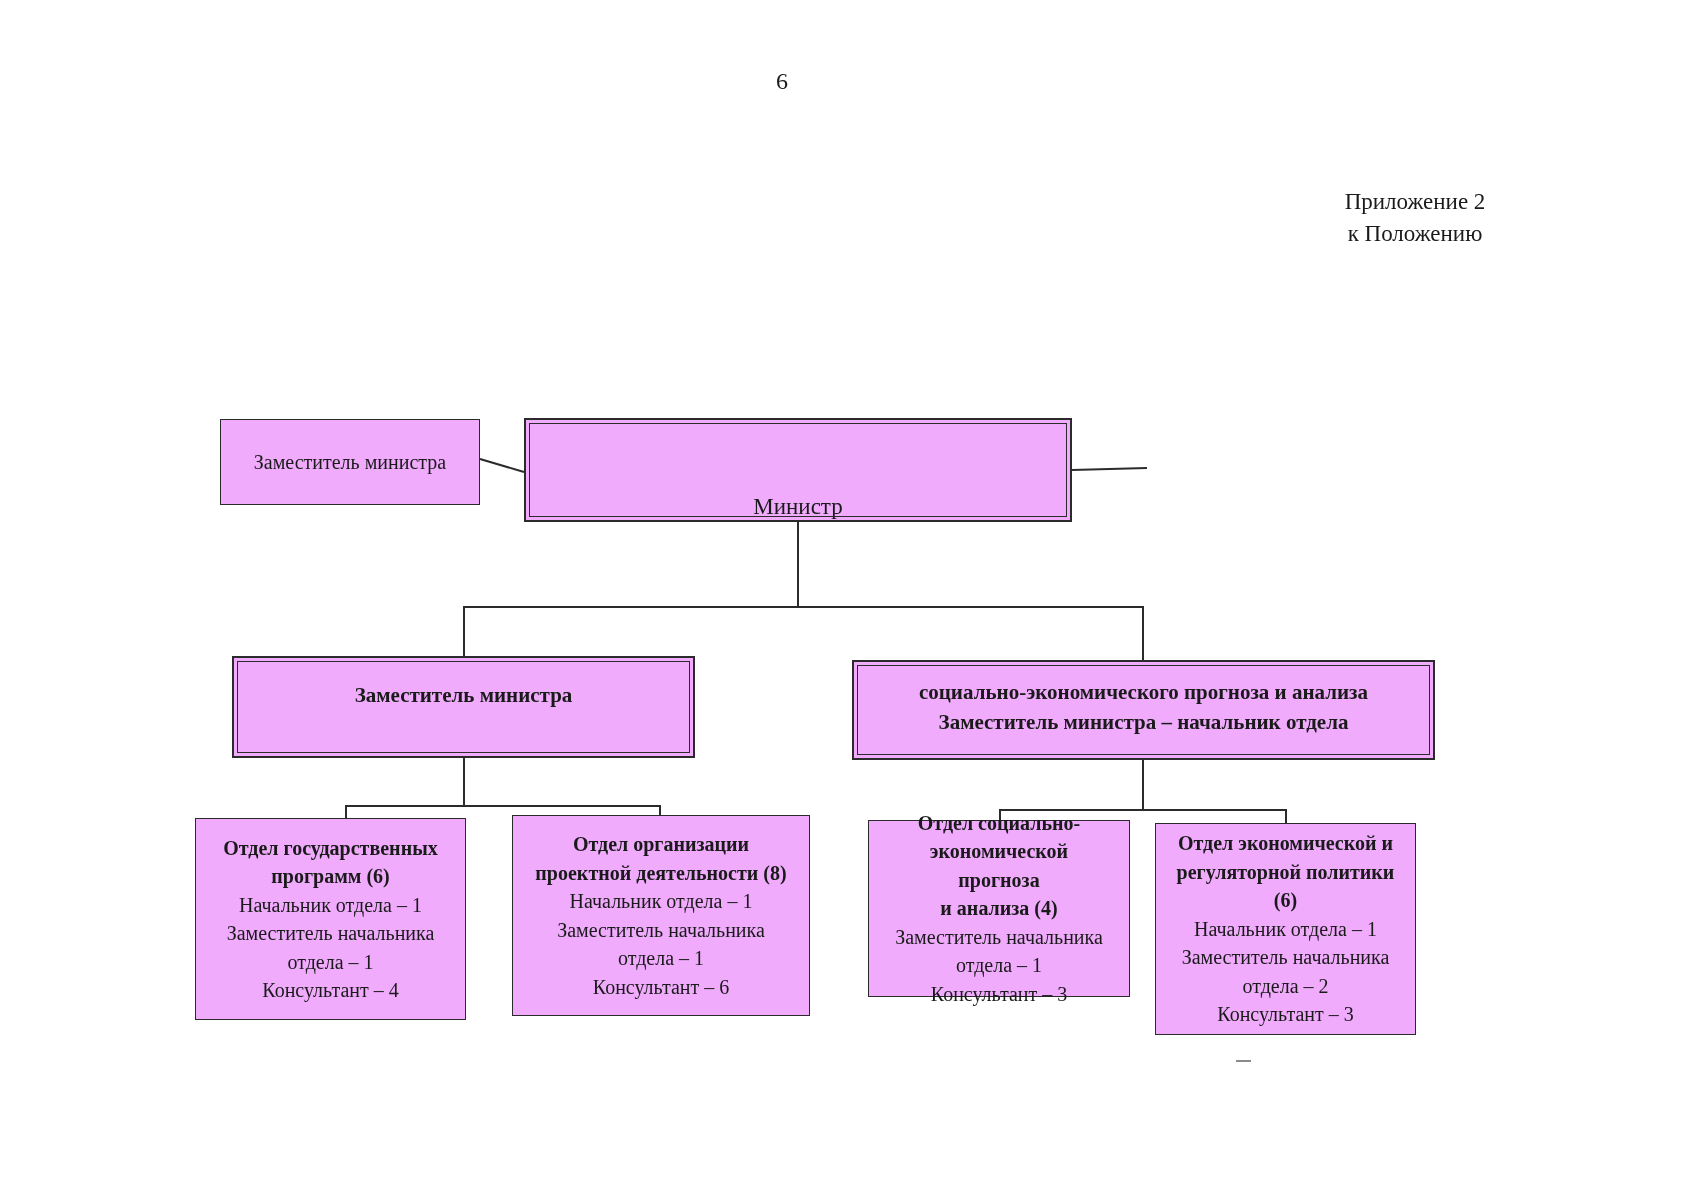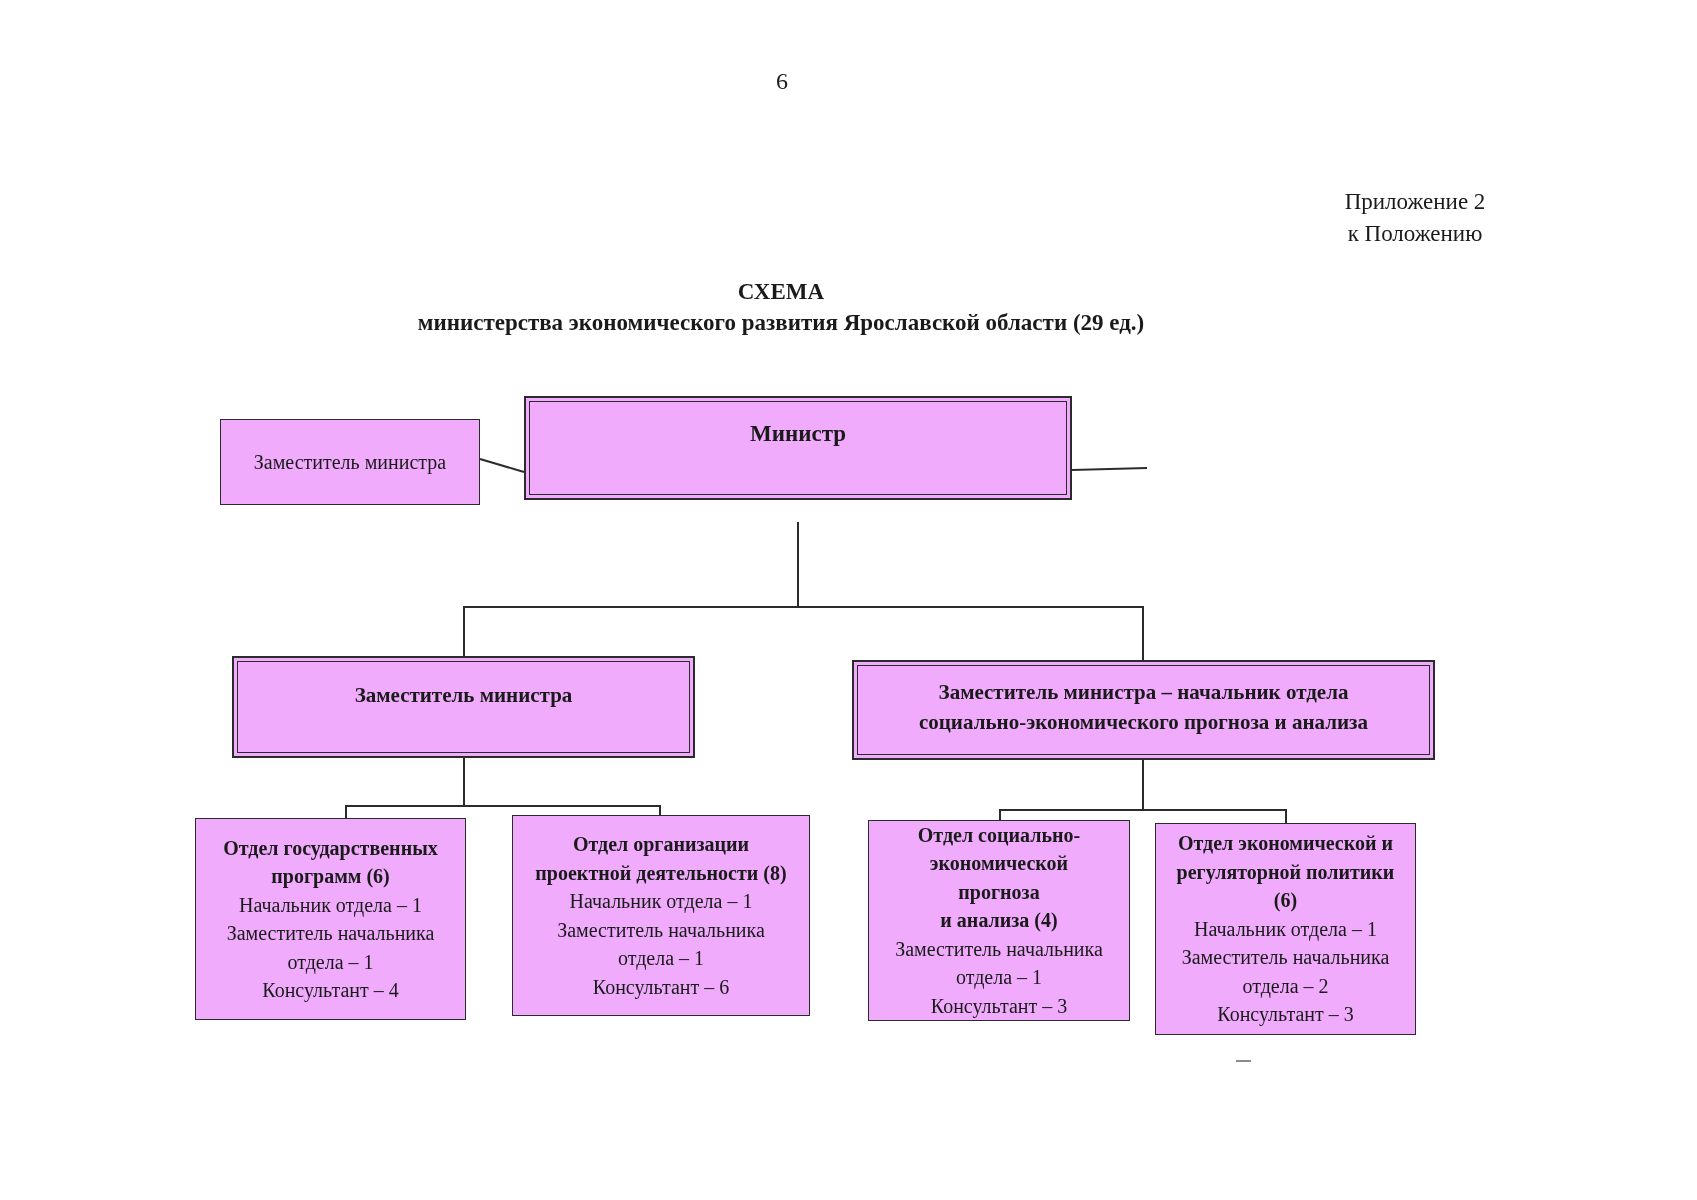--- a/index.html
+++ b/index.html
@@ -39,54 +39,50 @@
     line-height: 27px;
   }
   .dbl {
     border: 2px solid #2b2b2b;
     outline: 1px solid #2b2b2b;
     outline-offset: -6px;
   }
   .bold { font-weight: bold; }
   #node-deputy-minister-top { left: 220px; top: 419px; width: 260px; height: 86px;
       justify-content: center; }
-  #node-minister { left: 524px; top: 396px; width: 548px; height: 104px;
-      padding-top: 22px; font-size: 23px; font-weight: bold; }
+  #node-minister { left: 524px; top: 418px; width: 548px; height: 104px;
+      padding-top: 22px; font-size: 23px; font-weight: normal; justify-content: flex-end; }
   #node-consultant { left: 1147px; top: 423px; width: 255px; height: 97px;
       padding-top: 26px; }
   #node-deputy-minister { left: 232px; top: 656px; width: 463px; height: 102px;
       padding-top: 24px; font-size: 21px; font-weight: bold; }
   #node-deputy-minister-head { left: 852px; top: 660px; width: 583px; height: 100px;
       padding-top: 15px; font-size: 21px; line-height: 30px; font-weight: bold; }
   .dept {
     line-height: 28.5px;
     justify-content: center;
   }
   #node-dept-state-programs { left: 195px; top: 818px; width: 271px; height: 202px; }
   #node-dept-project-activity { left: 512px; top: 815px; width: 298px; height: 201px; }
-  #node-dept-forecast-analysis { left: 868px; top: 820px; width: 262px; height: 201px; }
+  #node-dept-forecast-analysis { left: 868px; top: 820px; width: 262px; height: 177px; }
   #node-dept-econ-regulatory { left: 1155px; top: 823px; width: 261px; height: 212px; justify-content: center; }
   #connectors { left: 0; top: 0; pointer-events: none; }
 </style>
 </head>
 <body>
 
 <div id="page">
 
   <div class="abs" id="page-number">6</div>
 
   <div class="abs" id="annotation">
       <div>Приложение 2</div>
       <div>к Положению</div>
     </div>
 
-  <div class="abs" id="doc-title">
-      <div>СХЕМА</div>
-      <div>министерства экономического развития Ярославской области (29 ед.)</div>
-    </div>
 
   <svg class="abs" id="connectors" width="1697" height="1200" viewBox="0 0 1697 1200">
     <g stroke="#2b2b2b" stroke-width="2" fill="none">
       <line x1="480" y1="459" x2="524" y2="472"></line>
       <line x1="1072" y1="470" x2="1147" y2="468"></line>
       <line x1="798" y1="522" x2="798" y2="607"></line>
       <line x1="464" y1="607" x2="1143" y2="607"></line>
       <line x1="464" y1="606" x2="464" y2="656"></line>
       <line x1="1143" y1="606" x2="1143" y2="660"></line>
       <line x1="464" y1="758" x2="464" y2="806"></line>
@@ -109,22 +105,22 @@
     <span>Министр</span>
   </div>
 
 
   <div class="node dbl" id="node-deputy-minister">
     <span>Заместитель министра</span>
   </div>
 
   <div class="node dbl" id="node-deputy-minister-head">
     <div>
+        <div>социально-экономического прогноза и анализа</div>
         <div>Заместитель министра – начальник отдела</div>
-        <div>социально-экономического прогноза и анализа</div>
       </div>
   </div>
 
   <div class="node dept" id="node-dept-state-programs">
     <div class="bold">
         <div>Отдел государственных</div>
         <div>программ (6)</div>
       </div>
     <div>
         <div>Начальник отдела – 1</div>

